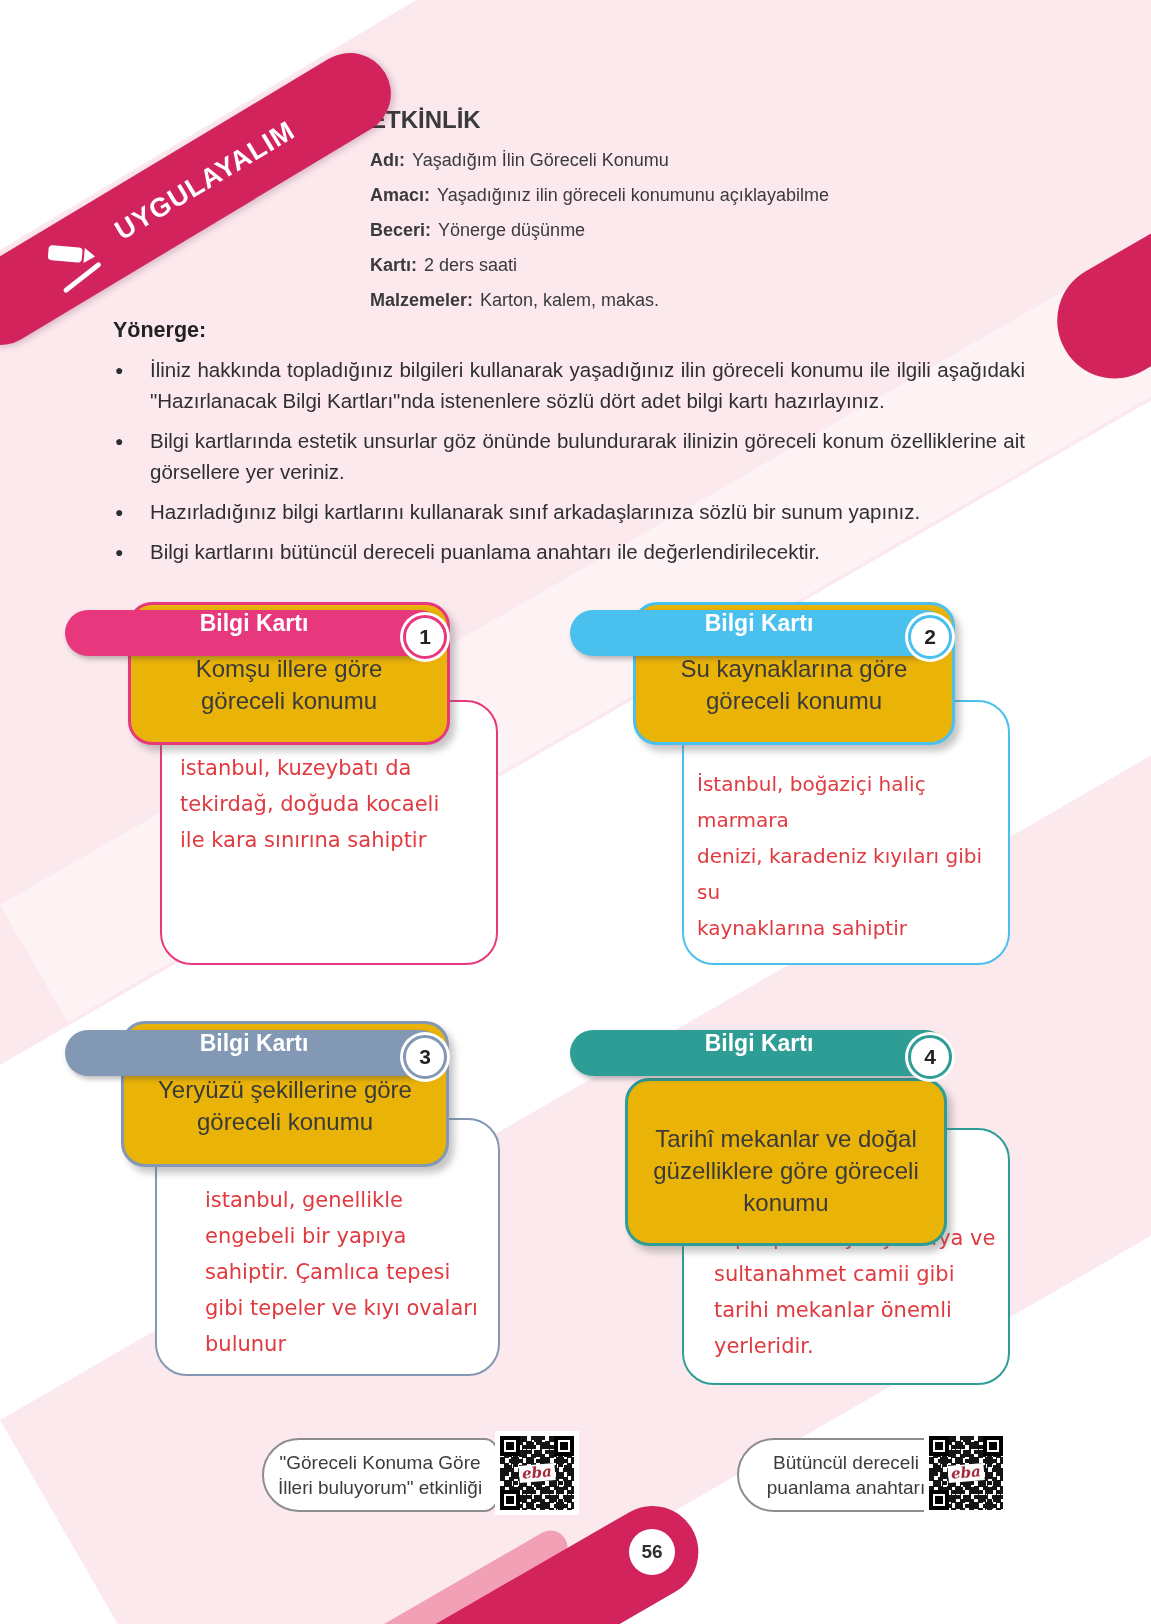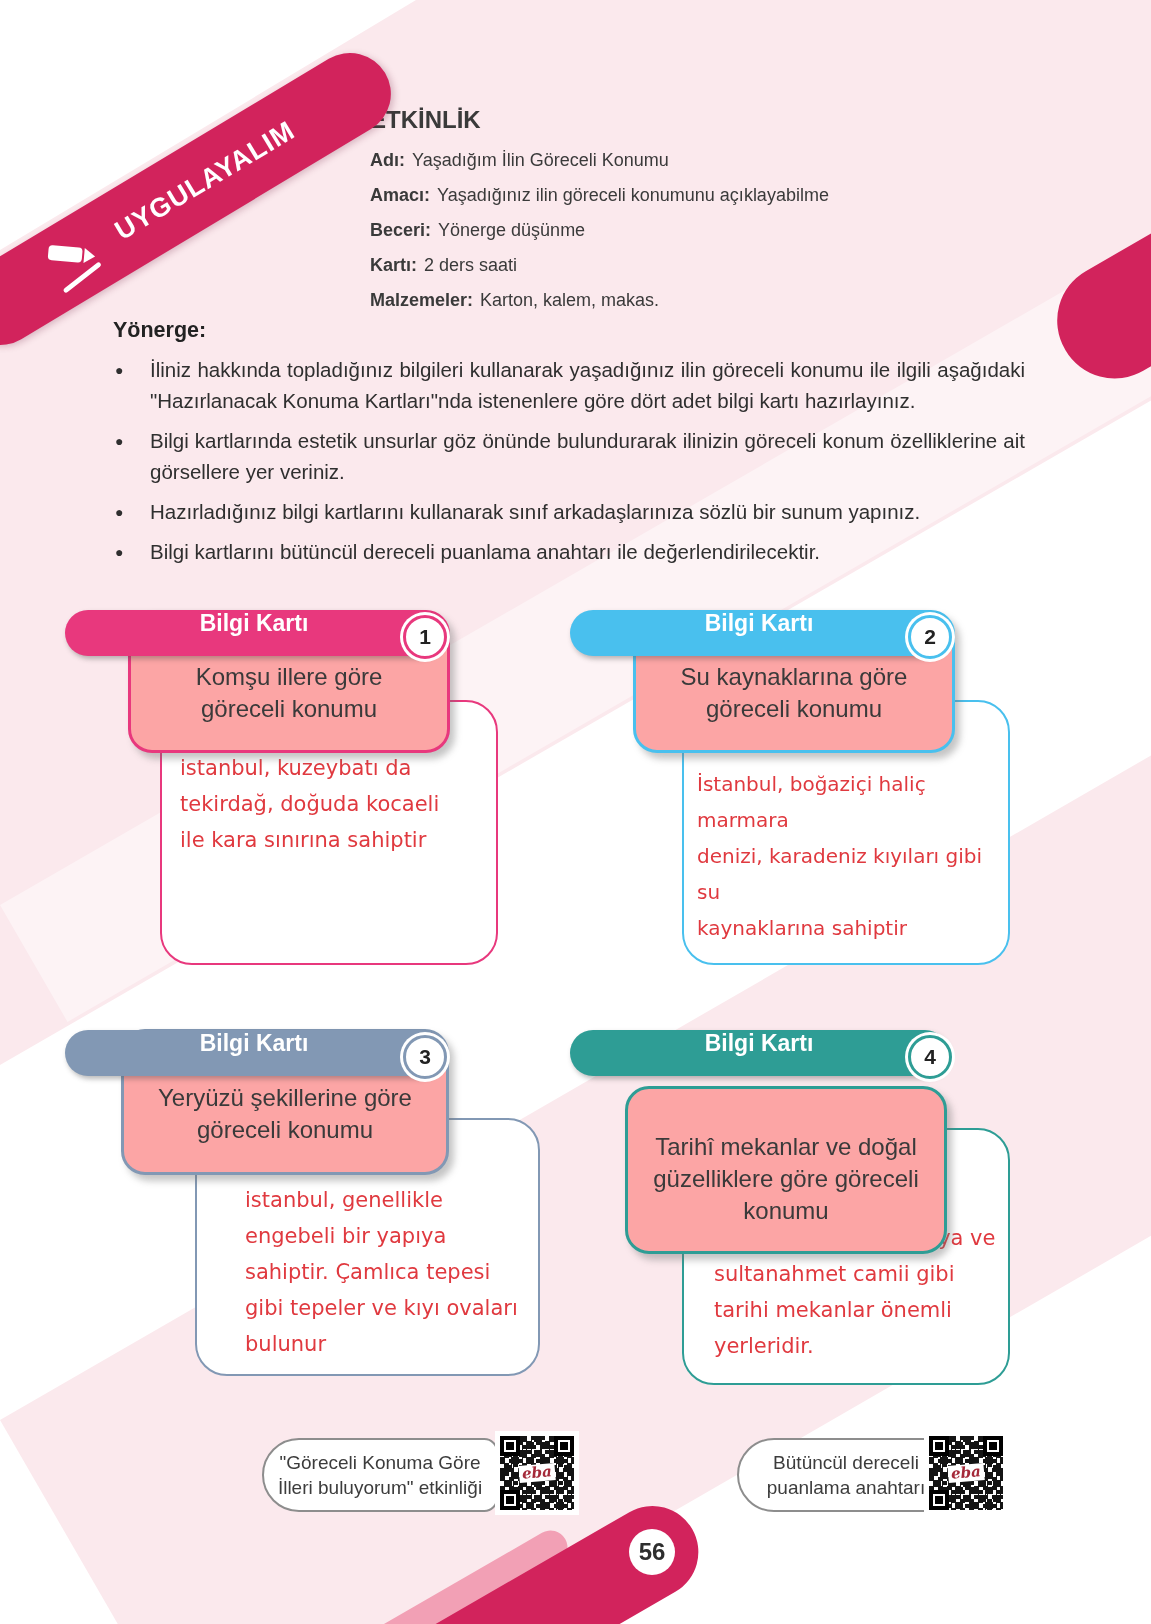--- a/index.html
+++ b/index.html
@@ -32,36 +32,36 @@
   .yon-head{font-weight:bold;font-size:21.5px;margin:0 0 11px 0;color:#222;}
   .bullet{position:relative;padding-left:37px;font-size:20.5px;line-height:31px;text-align:justify;margin-bottom:9px;}
   .bullet .dot{position:absolute;left:2px;top:1px;font-size:14px;}
   
   .card .pill{position:absolute;width:378px;height:46px;background:var(--theme);border-radius:23px;z-index:3;
     display:flex;justify-content:center;color:#fff;font-weight:bold;font-size:23px;
     box-shadow:2px 3px 5px rgba(60,60,60,.35);}
   .card .badge{position:absolute;width:38px;height:38px;border-radius:50%;background:#fff;
     border:3px solid var(--theme);box-shadow:0 0 0 3px #fff;display:flex;align-items:center;justify-content:center;
     font-weight:bold;font-size:21px;color:#222;z-index:4;}
-  .card .tbox{position:absolute;box-sizing:border-box;background:#fca5a5;border:3px solid var(--theme);
-    border-radius:24px;box-shadow:5px 6px 7px rgba(110,110,110,.4);z-index:2;margin-top:8px;}
+  .card .tbox{position:absolute;box-sizing:border-box;background:#eab308;border:3px solid var(--theme);
+    border-radius:24px;box-shadow:5px 6px 7px rgba(110,110,110,.4);z-index:2;}
   .card-title{text-align:center;white-space:pre-line;font-size:24px;line-height:32px;color:#3a3a3a;}
   .card .abox{position:absolute;box-sizing:border-box;background:#fff;border:2.5px solid var(--theme);
     border-radius:32px;z-index:1;}
   .answer{white-space:pre-line;font-family:"DejaVu Sans",sans-serif;font-size:21px;line-height:36px;color:#e0393f;}
   .card1 .pill{left:65px;top:610px;}  .card1 .badge{left:403px;top:615px;}
   .card1 .tbox{left:128px;top:602px;width:322px;height:143px;padding-top:48px;}
   .card1 .abox{left:160px;top:700px;width:338px;height:265px;padding:48px 14px 0 18px;}
   .card2 .pill{left:570px;top:610px;} .card2 .badge{left:908px;top:615px;}
   .card2 .tbox{left:633px;top:602px;width:322px;height:143px;padding-top:48px;}
   .card2 .abox{left:682px;top:700px;width:328px;height:265px;padding:64px 6px 0 13px;}
   .card2 .answer{font-size:20px;}
   .card3 .pill{left:65px;top:1030px;} .card3 .badge{left:403px;top:1035px;}
   .card3 .tbox{left:121px;top:1021px;width:328px;height:146px;padding-top:50px;}
-  .card3 .abox{left:155px;top:1118px;width:345px;height:258px;padding:62px 8px 0 48px;margin-left:40px;}
+  .card3 .abox{left:155px;top:1118px;width:345px;height:258px;padding:62px 8px 0 48px;}
   .card4 .pill{left:570px;top:1030px;} .card4 .badge{left:908px;top:1035px;}
   .card4 .tbox{left:625px;top:1078px;width:322px;height:168px;padding-top:42px;}
   .card4 .abox{left:682px;top:1128px;width:328px;height:257px;padding:90px 6px 0 30px;}
   
   .qrlabel{position:absolute;box-sizing:border-box;border:2px solid #8d8d8d;border-radius:38px 14px 14px 38px;
     background:#fff;display:flex;align-items:center;justify-content:center;text-align:center;font-size:19px;
     line-height:25px;color:#3c3c3c;white-space:pre-line;z-index:2;}
   .qrlabel.l1{left:262px;top:1438px;width:236px;height:74px;}
   .qrlabel.l2{left:737px;top:1438px;width:218px;height:74px;}
   .qr{position:absolute;width:84px;height:84px;background:#fff;box-sizing:border-box;border:3px solid #fff;z-index:3;}
@@ -74,21 +74,21 @@
   .qr .f.tl{left:2px;top:2px;} .qr .f.tr{right:2px;top:2px;} .qr .f.bl{left:2px;bottom:2px;}
   .eba{position:absolute;left:50%;top:50%;transform:translate(-50%,-50%) rotate(-5deg);background:#fff;
     color:#a52a3a;font-family:"DejaVu Serif",serif;font-style:italic;font-weight:bold;font-size:15px;
     line-height:15px;padding:1px 3px;}
   
   .pill-dark{position:absolute;left:263px;top:1598px;width:460px;height:92px;border-radius:46px;background:#d2235c;
     transform:rotate(-30deg);z-index:5;}
   .pill-light{position:absolute;left:192px;top:1622px;width:400px;height:34px;border-radius:17px;background:#f2a0b5;
     transform:rotate(-30deg);z-index:4;}
   .pagenum{position:absolute;left:629px;top:1529px;width:46px;height:46px;border-radius:50%;background:#fff;
-    display:flex;align-items:center;justify-content:center;font-weight:bold;font-size:24px;color:#2e2e2e;z-index:6;}
+    display:flex;align-items:center;justify-content:center;font-weight:bold;font-size:19px;color:#2e2e2e;z-index:6;}
 </style>
 </head>
 <body>
 
 <div class="page">
 
   <div class="bg-pink-top"></div>
   <div class="bg-light-stripe"></div>
   <div class="bg-pink-bottom"></div>
   <div class="bg-white-wedge"></div>
@@ -123,21 +123,21 @@
     </div>
     <div class="field">
       <span class="lbl">Malzemeler:</span><span>Karton, kalem, makas.</span>
     </div>
   </div>
 
   <div class="yonerge">
     <p class="yon-head">Yönerge:</p>
     <div class="bullet">
       <span class="dot">●</span>
-      <span>İliniz hakkında topladığınız bilgileri kullanarak yaşadığınız ilin göreceli konumu ile ilgili aşağıdaki "Hazırlanacak Konuma Kartları"nda istenenlere göre dört adet bilgi kartı hazırlayınız.</span>
+      <span>İliniz hakkında topladığınız bilgileri kullanarak yaşadığınız ilin göreceli konumu ile ilgili aşağıdaki "Hazırlanacak Bilgi Kartları"nda istenenlere sözlü dört adet bilgi kartı hazırlayınız.</span>
     </div>
     <div class="bullet">
       <span class="dot">●</span>
       <span>Bilgi kartlarında estetik unsurlar göz önünde bulundurarak ilinizin göreceli konum özelliklerine ait görsellere yer veriniz.</span>
     </div>
     <div class="bullet">
       <span class="dot">●</span>
       <span>Hazırladığınız bilgi kartlarını kullanarak sınıf arkadaşlarınıza sözlü bir sunum yapınız.</span>
     </div>
     <div class="bullet">

